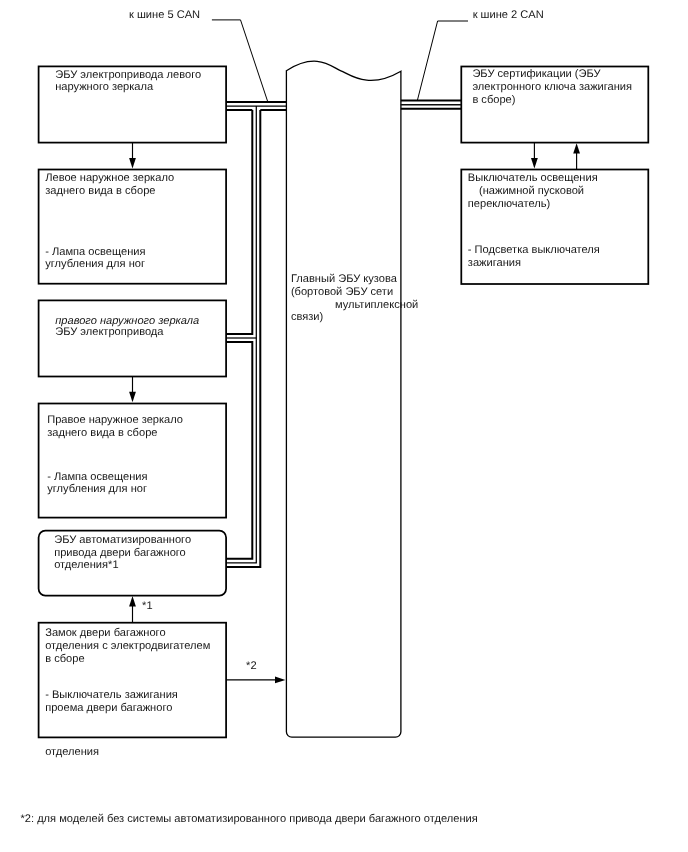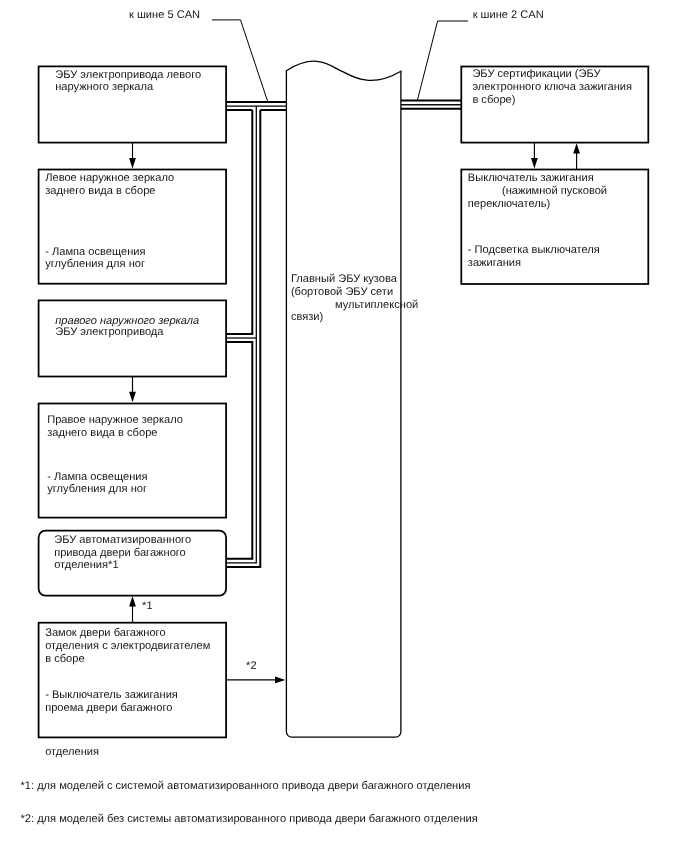--- a/index.html
+++ b/index.html
@@ -127,25 +127,24 @@
 
 <div class="boxtext" style="left:290.9px;top:272.60px;">Главный ЭБУ кузова</div>
 <div class="boxtext" style="left:290.9px;top:285.60px;">(бортовой ЭБУ сети</div>
 <div class="boxtext" style="left:290.9px;top:298.70px;padding-left:44px;">мультиплексной</div>
 <div class="boxtext" style="left:290.9px;top:311.30px;">связи)</div>
 
 <div class="boxtext" style="left:472.4px;top:68.30px;">ЭБУ сертификации (ЭБУ</div>
 <div class="boxtext" style="left:472.4px;top:81.30px;">электронного ключа зажигания</div>
 <div class="boxtext" style="left:472.4px;top:94.30px;">в сборе)</div>
 
-<div class="boxtext" style="left:467.8px;top:172.00px;">Выключатель зажигания</div>
-<div class="boxtext" style="left:475px;top:185.20px;padding-left:27px;">(нажимной пусковой</div>
+<div class="boxtext" style="left:467.8px;top:172.00px;">Выключатель освещения</div>
+<div class="boxtext" style="left:452px;top:185.20px;padding-left:27px;">(нажимной пусковой</div>
 <div class="boxtext" style="left:467.8px;top:197.90px;">переключатель)</div>
 <div class="boxtext" style="left:467.8px;top:244.20px;">- Подсветка выключателя</div>
 <div class="boxtext" style="left:467.8px;top:257.00px;">зажигания</div>
 
 <div class="footmark" style="left:142.1px;top:599.5px;">*1</div>
 <div class="footmark" style="left:246.1px;top:660px;">*2</div>
 
-<div class="footnote" style="left:20.5px;top:780px;">*1: для моделей с системой автоматизированного привода двери багажного отделения</div>
 <div class="footnote" style="left:20.5px;top:812.5px;">*2: для моделей без системы автоматизированного привода двери багажного отделения</div>
 
 </div>
 
 </body></html>

